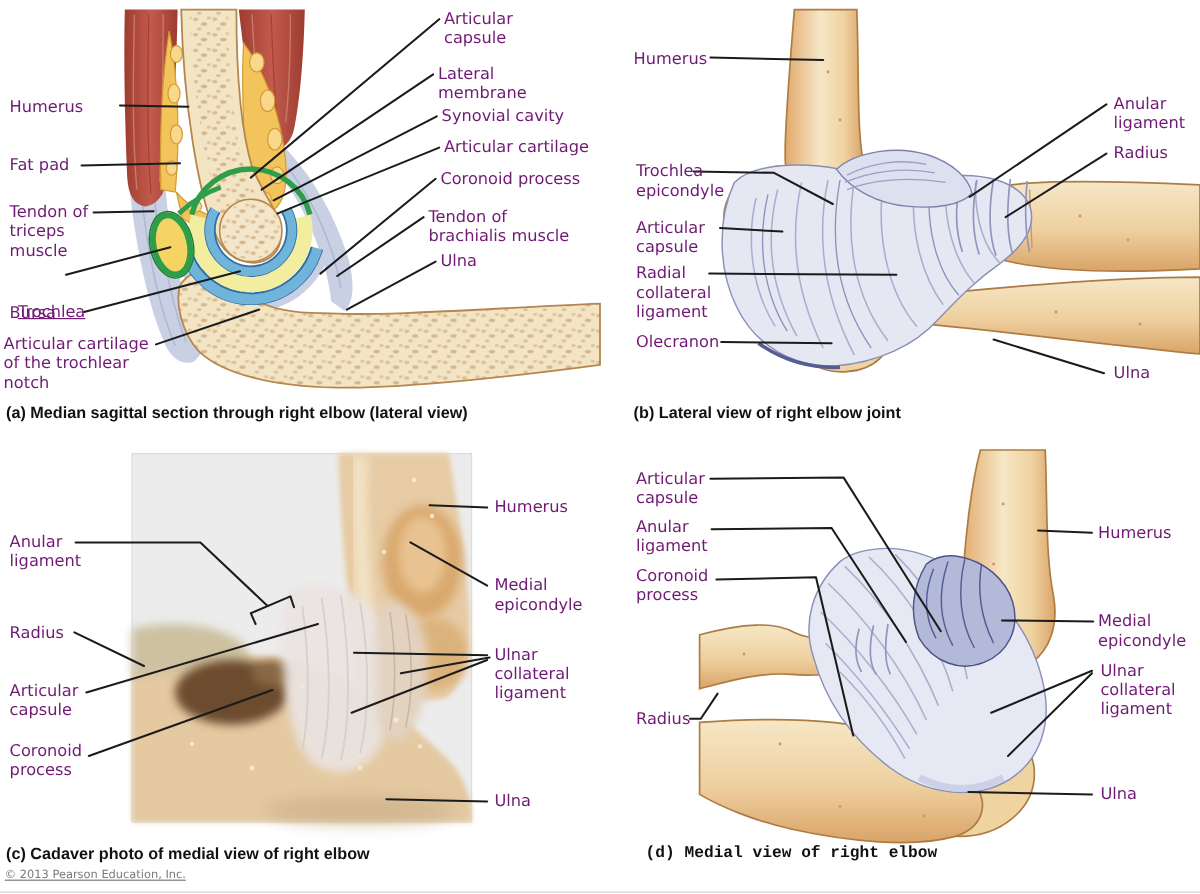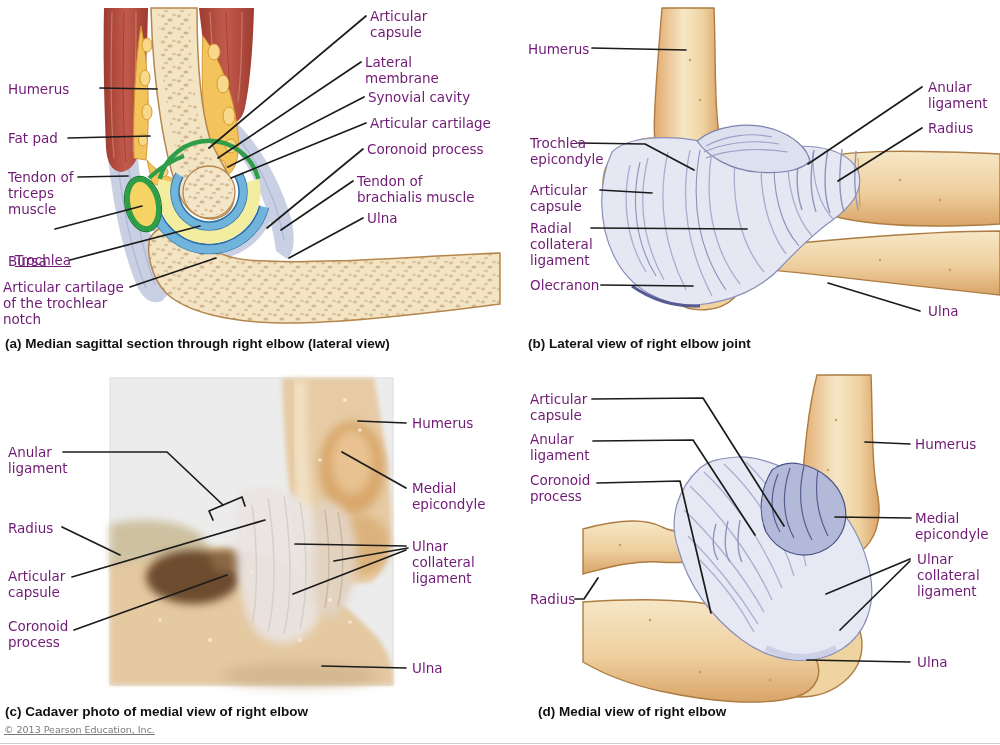--- a/index.html
+++ b/index.html
@@ -351,17 +351,17 @@
 <div class="label" style="left:915px;top:510px;">Medial
 epicondyle</div>
 <div class="label bold" style="left:917px;top:551px;">Ulnar
 collateral
 ligament</div>
 <div class="label" style="left:917px;top:654px;">Ulna</div>
 
 <div class="caption" style="left:5px;top:335px;">(a) Median sagittal section through right elbow (lateral view)</div>
 <div class="caption" style="left:5px;top:703px;">(c) Cadaver photo of medial view of right elbow</div>
 <div class="caption" style="left:528px;top:335px;">(b) Lateral view of right elbow joint</div>
-<div class="caption" style="left:538px;top:703px;">(d) Medial view of right elbow</div>
+<div class="caption" style="left:538px;top:703px;font-family:Liberation Mono, monospace;">(d) Medial view of right elbow</div>
 <div class="copyright" style="left:4px;top:724px;">© 2013 Pearson Education, Inc.</div>
 <div class="hairline"></div>
 
 </div>
 
 </body></html>

